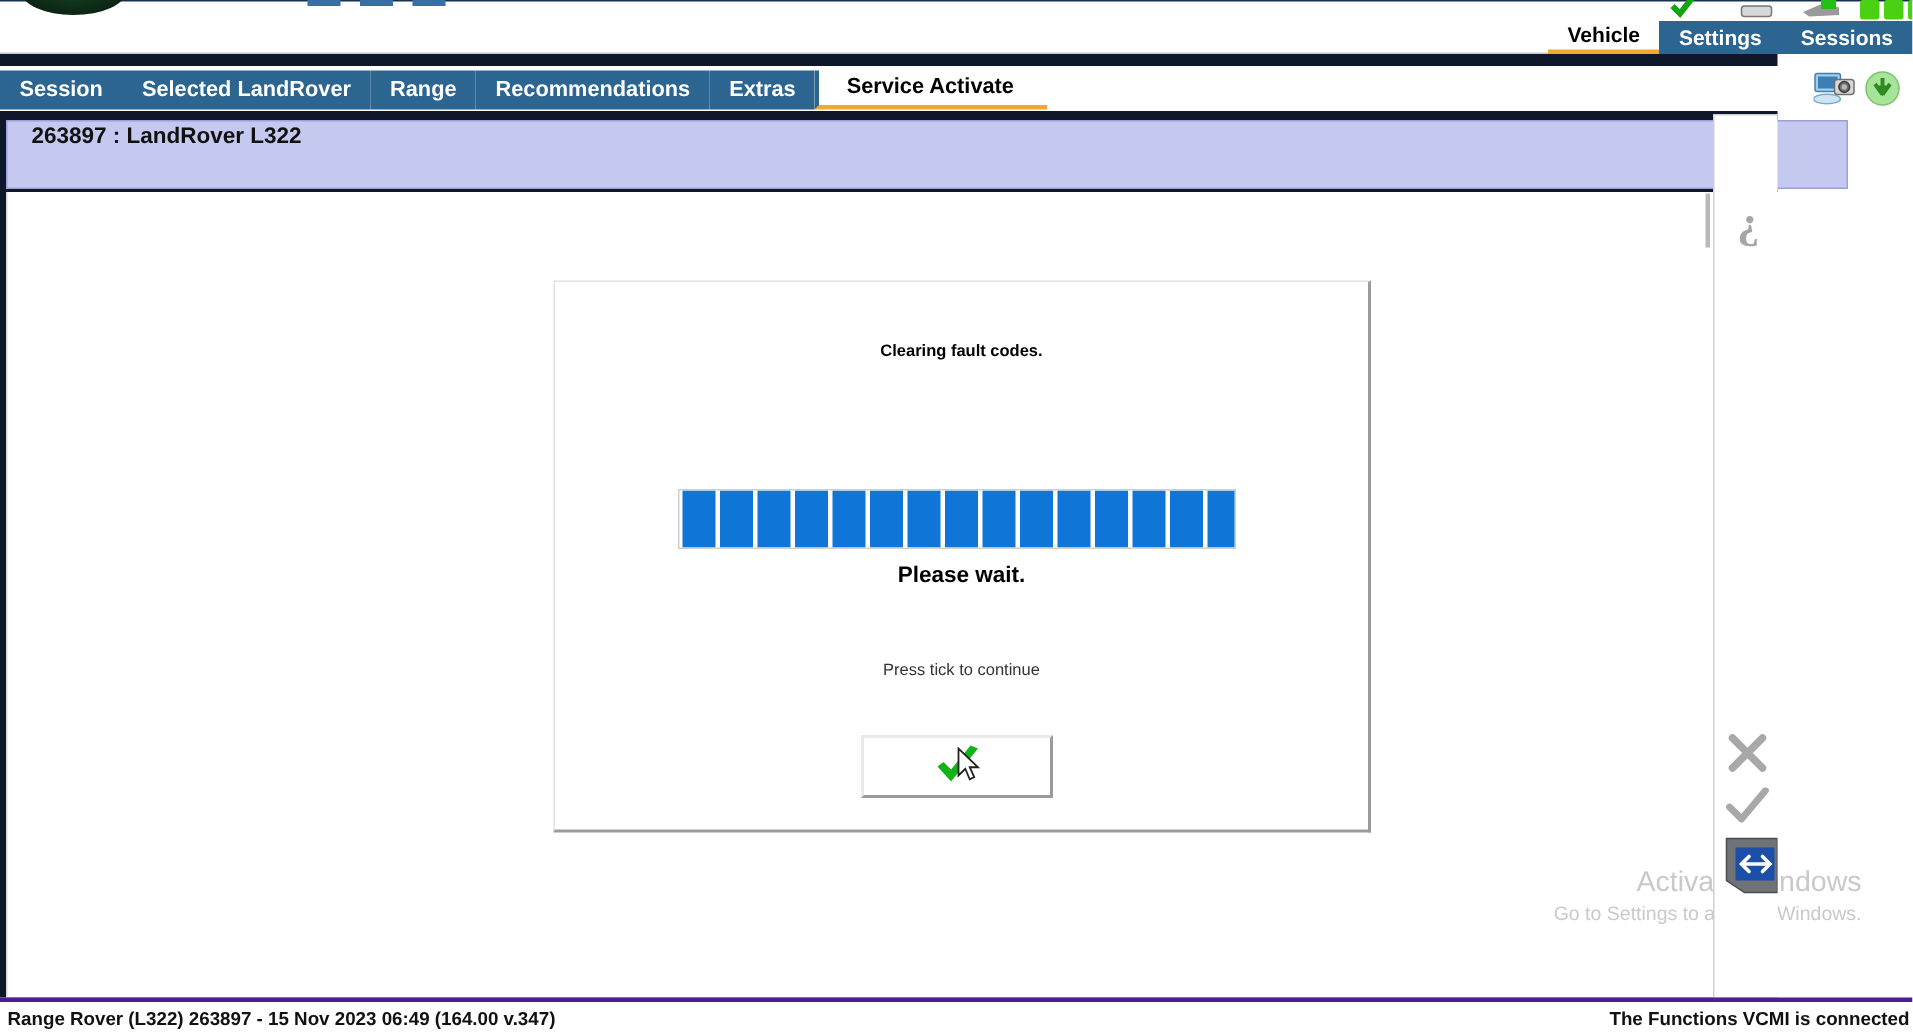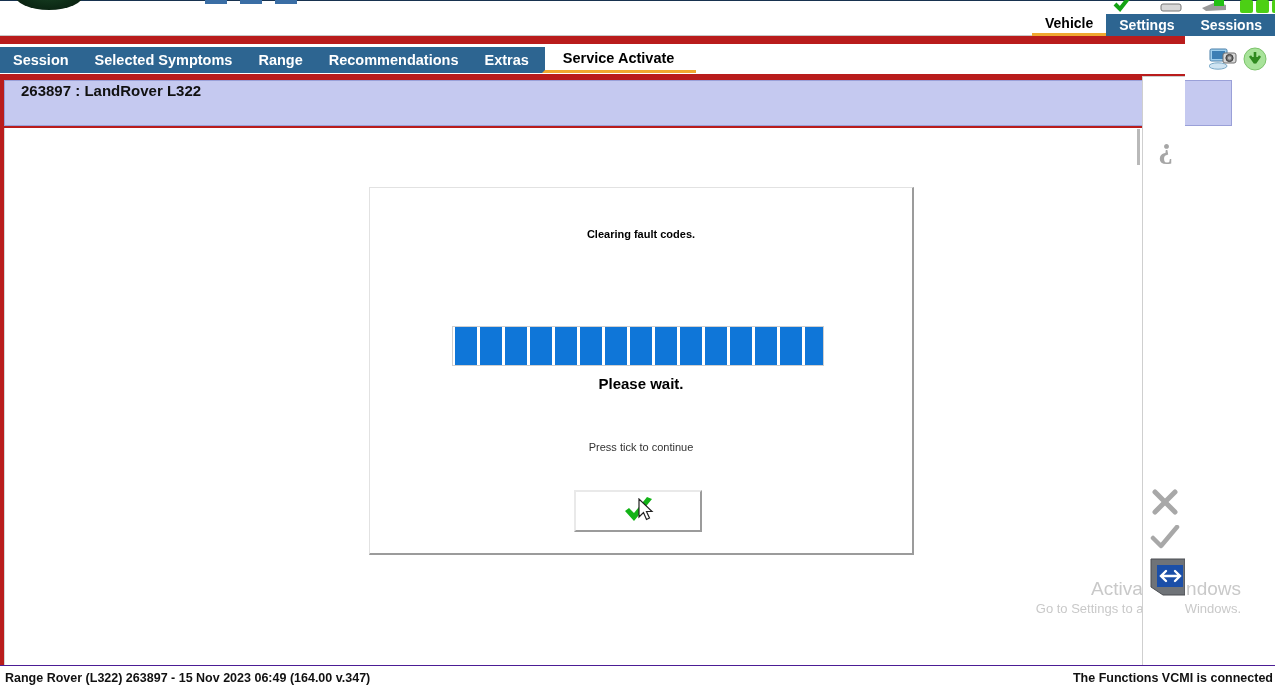--- a/index.html
+++ b/index.html
@@ -2,21 +2,21 @@
 <html><head>
 <meta charset="utf-8">
 <style>
   * { box-sizing: border-box; margin: 0; padding: 0; }
   html, body {
     width: 1275px; height: 690px;
     font-family: "Liberation Sans", sans-serif;
     background: #ffffff;
     overflow: hidden;
   }
-  #app { position: relative; width: 1185px; height: 690px; background:#b91c1c;padding-left:16px; }
+  #app { position: relative; width: 1185px; height: 690px; background:#0f172a;padding-left:16px; }
 
   
   .top-strip {
     position: absolute; top: 0; left: 0; width: 1275px; height: 14px;
     background: #ffffff; overflow: hidden;
   }
   .logo-blob {
     position: absolute; left: 14px; top: -22px;
     width: 70px; height: 32px; border-radius: 50%;
     background: radial-gradient(ellipse at 50% 30%, #1d4b2a 0%, #0d2b16 60%, #08180d 100%);
@@ -135,21 +135,21 @@
   .sb-x { top: 412px; }
   .sb-tick { top: 448px; }
   .sb-back { top: 480px; }
   .sb-scroll {
     position:absolute; left: -6px; top: 52px; width: 3px; height: 36px; background:#b9b9b9;
   }
 
   
   .statusbar {
     position:absolute; left: 0; bottom: 0; width: 1275px; height: 25px;
-    background: #ffffff; border-top: 1px solid #4c1d95;
+    background: #ffffff; border-top: 3px solid #4c1d95;
     display:flex; align-items:center;
   }
   .st-left { position:absolute; left: 5px; font-size: 12.5px; color:#111; font-weight: bold; }
   .st-right { position:absolute; right: 2px; font-size: 12.5px; color:#111; font-weight: bold; }
 </style>
 </head>
 <body>
 
 <div id="app">
 
@@ -195,21 +195,21 @@
       </div>
     </div>
   </div>
 
   <div class="tabbar">
     <div class="tabbar-inner">
       <div class="mtab">
         <span>Session</span>
       </div>
       <div class="mtab">
-        <span>Selected Symptoms</span>
+        <span>Selected LandRover</span>
       </div>
       <div class="mtab">
         <span>Range</span>
       </div>
       <div class="mtab">
         <span>Recommendations</span>
       </div>
       <div class="mtab">
         <span>Extras</span>
       </div>

